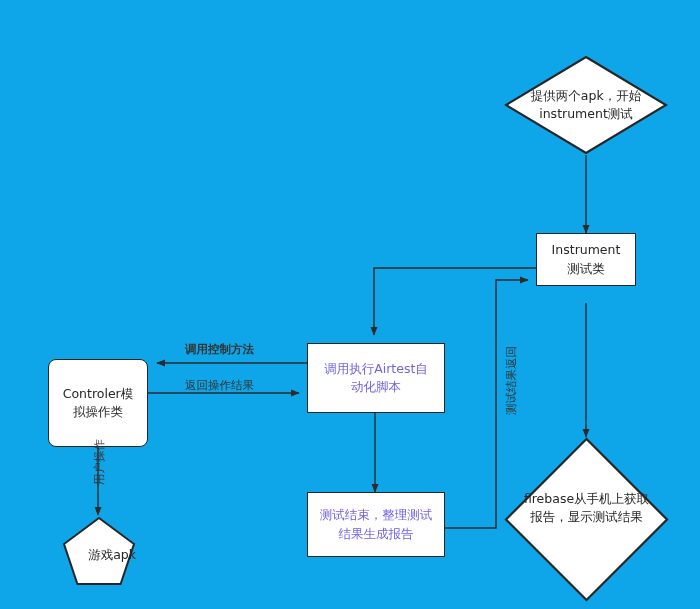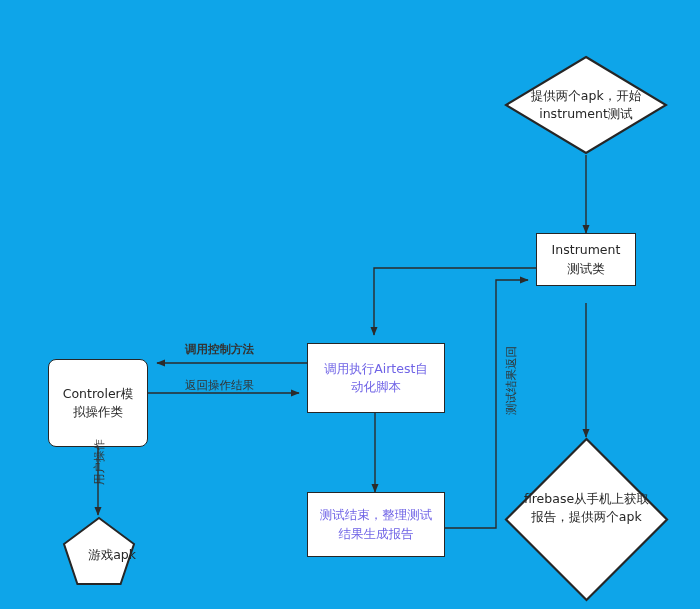--- a/index.html
+++ b/index.html
@@ -149,21 +149,21 @@
 动化脚本</div>
 
   <div class="node accent" style="left:307px; top:492px; width:138px; height:65px;">测试结束，整理测试
 结果生成报告</div>
 
   <div class="diamond-wrap" style="left:504px; top:437px; width:165px; height:165px;">
     <svg class="shape" viewBox="0 0 165 165" preserveAspectRatio="none">
       <polygon points="82.5,2 163,82.5 82.5,163 2,82.5" fill="#ffffff" stroke="#262626" stroke-width="2.2"></polygon>
     </svg>
     <div class="dlabel" style="top:43%;">firebase从手机上获取
-报告，提供两个apk</div>
+报告，显示测试结果</div>
   </div>
 
   <div class="pent-wrap" style="left:62px; top:516px; width:74px; height:70px;">
     <svg class="shape" viewBox="0 0 74 70" preserveAspectRatio="none">
       <polygon points="37,2 72,28 58.6,68 15.4,68 2,28" fill="#ffffff" stroke="#262626" stroke-width="2"></polygon>
     </svg>
     <div class="plabel">游戏apk</div>
   </div>
 
   <div class="edge-label" style="left:185px; top:342px;font-weight:bold;">调用控制方法</div>

